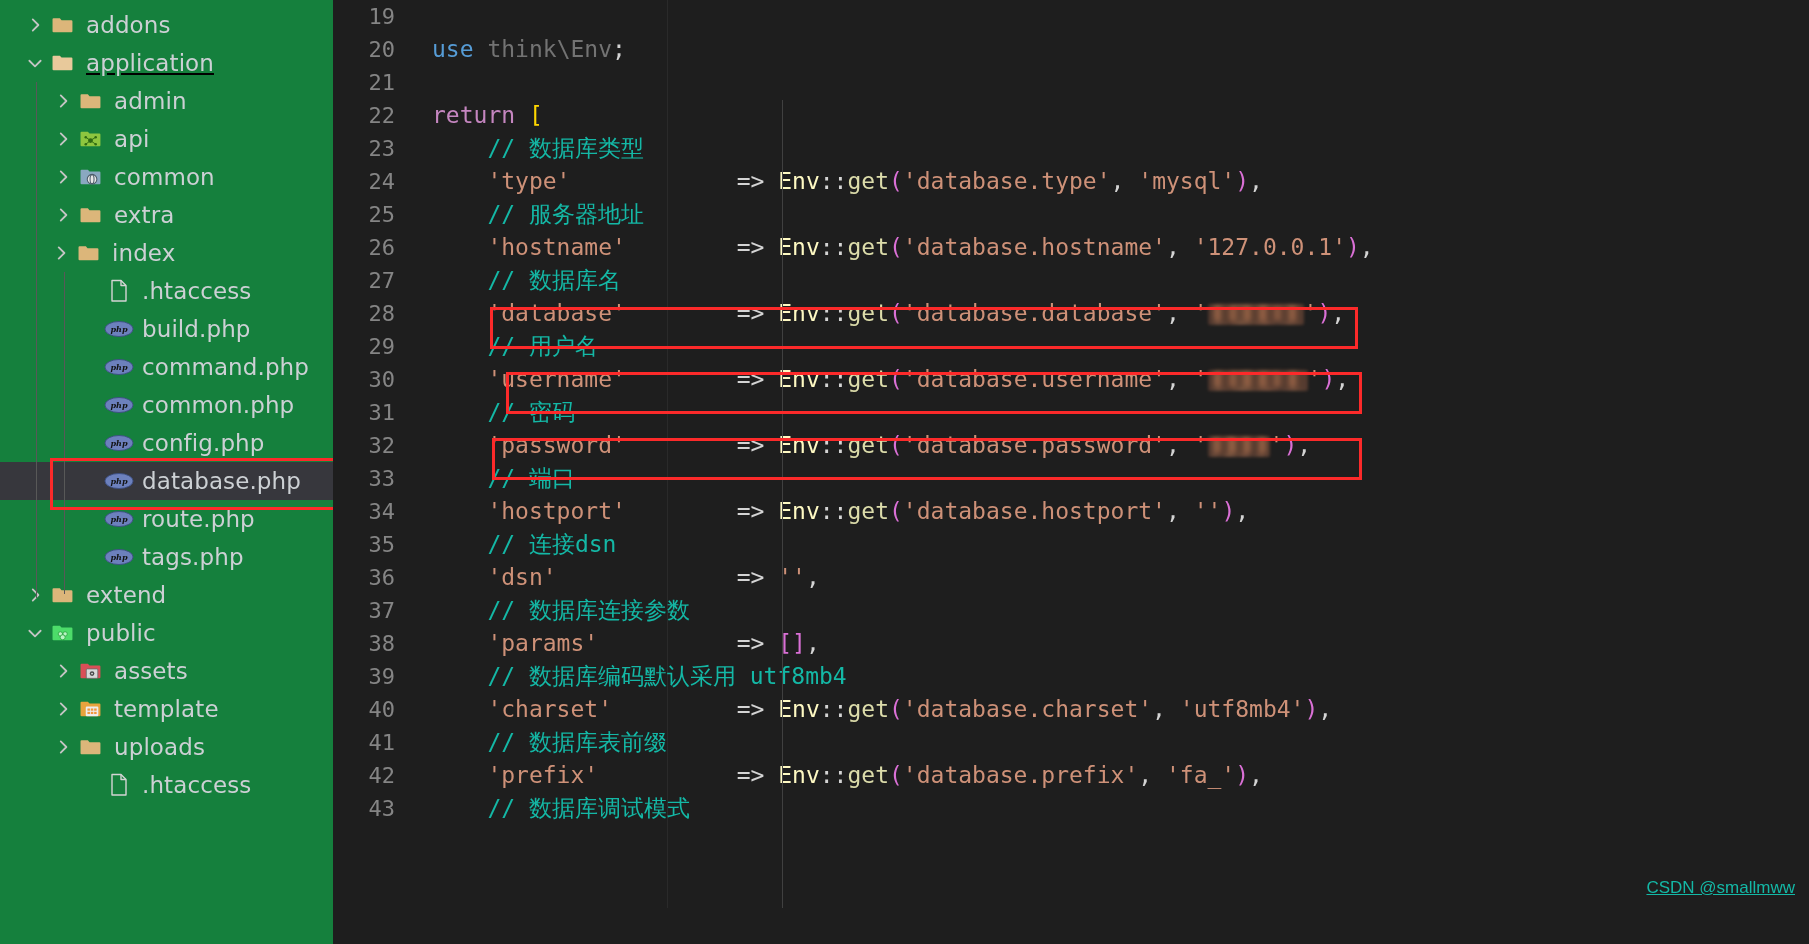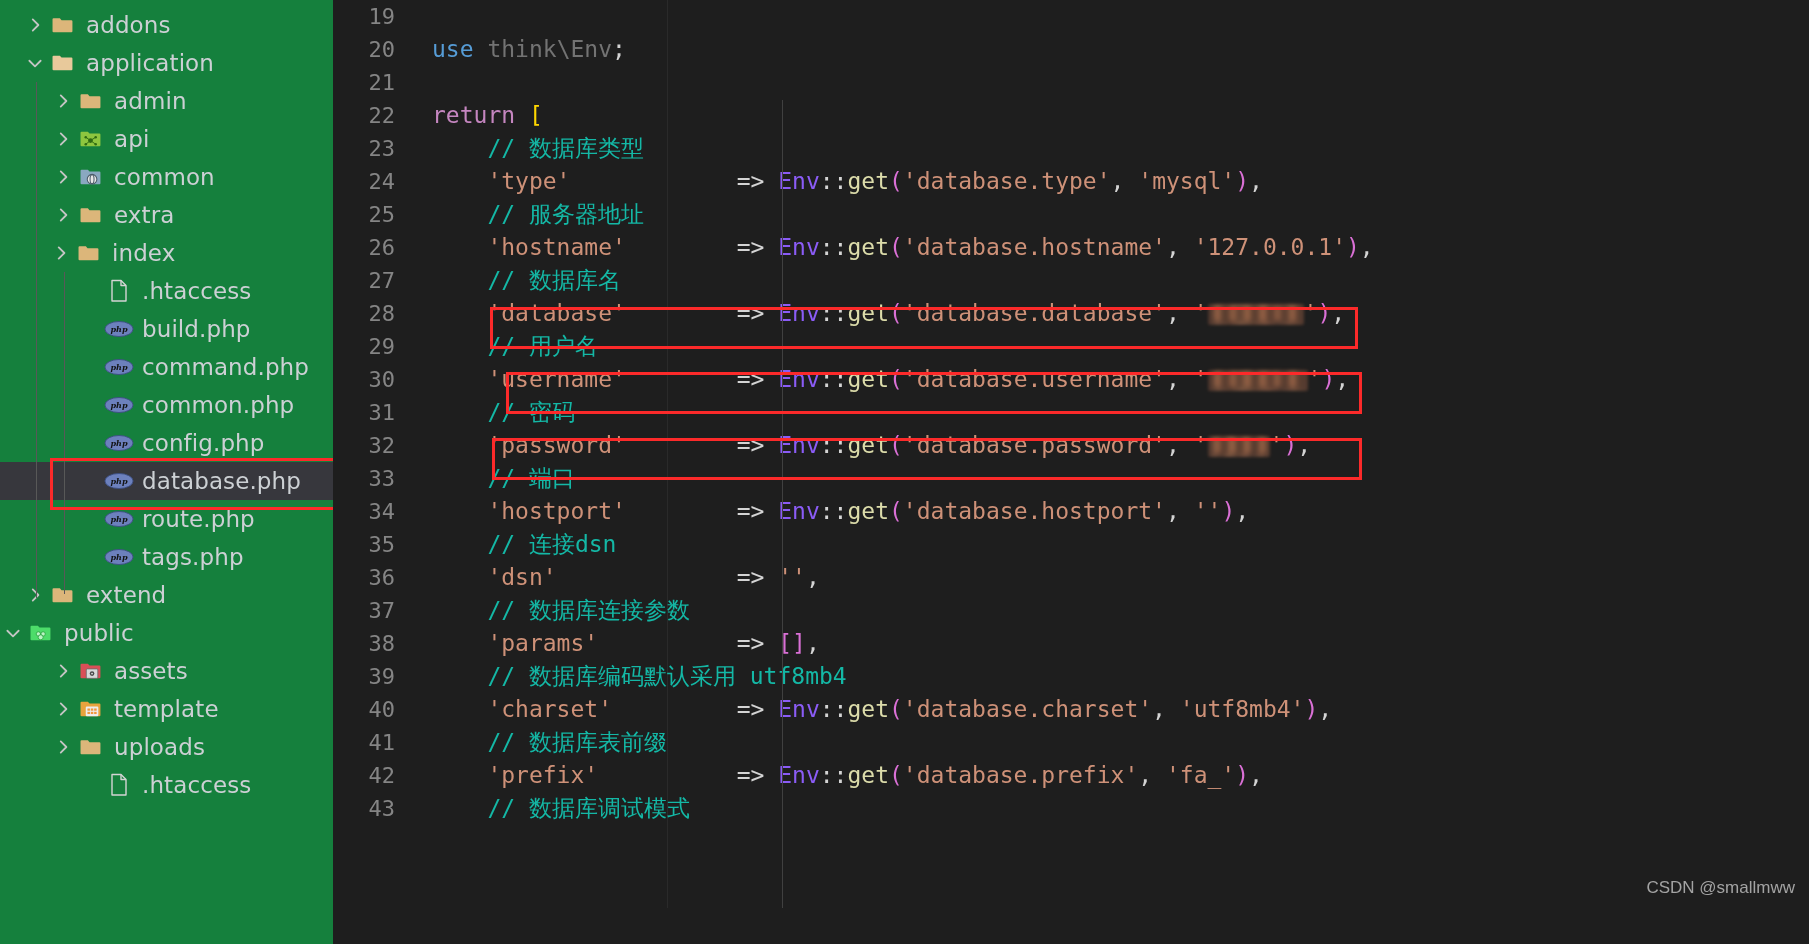--- a/index.html
+++ b/index.html
@@ -110,21 +110,21 @@
   }
 
   
   .t-kw      { color: #569cd6; }  
   .t-ns      { color: #737373; }  
   .t-ret     { color: #c586c0; }  
   .t-brk     { color: #ffd700; }  
   .t-brk2    { color: #da70d6; }  
   .t-cmt     { color: #14b8a6; }  
   .t-str     { color: #ce9178; }  
-  .t-cls     { color: #8b5cf6; }  
+  .t-cls     { color: #fef9c3; }  
   .t-fn      { color: #dcdcaa; }  
   .t-op      { color: #d4d4d4; }
 
   
   .redact {
     display: inline-block;
     position: relative;
     vertical-align: middle;
     height: 21px;
     border-radius: 2px;
@@ -150,24 +150,25 @@
   .annot {
     position: absolute;
     border: 3px solid #fc2a2a;
     pointer-events: none;
     z-index: 30;
   }
 
   .watermark {
     position: absolute;
     right: 14px; bottom: 10px;
-    color: #a3a3a3;
+    color: #14b8a6;
     font-size: 17px;
     font-family: "Liberation Sans", sans-serif;
     z-index: 40;
+    text-decoration: underline;
   }
 </style>
 </head>
 <body>
 
 <div class="app">
 
   <div class="sidebar">
     <div id="tree-root">
         <div class="tree-row" style="padding-left: 22px;">
@@ -176,21 +177,21 @@
               <path d="M6 3 L11 8 L6 13"></path>
             </svg>
           </span>
           <span class="ficon">
             <svg width="26" height="22" viewBox="0 0 22 21">
               <path d="M1 5 A1 1 0 0 1 2 4 H8 L9.6 6 H19 A1 1 0 0 1 20 7 V16.5 A1 1 0 0 1 19 17.5 H2 A1 1 0 0 1 1 16.5 Z" fill="#dcb67a"></path>
             </svg>
           </span>
           <span class="lbl">addons</span>
         </div>
-        <div class="tree-row" style="padding-left: 22px;">
+        <div class="tree-row" style="padding-left: 22px; text-decoration: underline;">
           <span class="twisty">
             <svg width="18" height="18" viewBox="0 0 16 16" fill="none" stroke="#c5c5c5" stroke-width="1.6" stroke-linecap="round" stroke-linejoin="round">
               <path d="M3 6 L8 11 L13 6"></path>
             </svg>
           </span>
           <span class="ficon">
             <svg width="26" height="22" viewBox="0 0 22 21">
               <path d="M1 4.5 A1 1 0 0 1 2 3.5 H8 L9.6 5.3 H19 A1 1 0 0 1 20 6.3 V16.5 A1 1 0 0 1 19 17.5 H2 A1 1 0 0 1 1 16.5 Z" fill="#e8c99b"></path>
             </svg>
           </span>
@@ -370,21 +371,21 @@
               <path d="M6 3 L11 8 L6 13"></path>
             </svg>
           </span>
           <span class="ficon">
             <svg width="26" height="22" viewBox="0 0 22 21">
               <path d="M1 5 A1 1 0 0 1 2 4 H8 L9.6 6 H19 A1 1 0 0 1 20 7 V16.5 A1 1 0 0 1 19 17.5 H2 A1 1 0 0 1 1 16.5 Z" fill="#dcb67a"></path>
             </svg>
           </span>
           <span class="lbl">extend</span>
         </div>
-        <div class="tree-row" style="">
+        <div class="tree-row" style="padding-left: 22px;">
           <span class="twisty">
             <svg width="18" height="18" viewBox="0 0 16 16" fill="none" stroke="#c5c5c5" stroke-width="1.6" stroke-linecap="round" stroke-linejoin="round">
               <path d="M3 6 L8 11 L13 6"></path>
             </svg>
           </span>
           <span class="ficon">
             <svg width="26" height="22" viewBox="0 0 22 21">
               <path d="M1 4.5 A1 1 0 0 1 2 3.5 H8 L9.6 5.3 H19 A1 1 0 0 1 20 6.3 V16.5 A1 1 0 0 1 19 17.5 H2 A1 1 0 0 1 1 16.5 Z" fill="#4ddc6a"></path>
               <g fill="#b9f5c4" stroke="#2aa43f" stroke-width="0.8">
                 <circle cx="8.5" cy="11.4" r="2.1"></circle>

